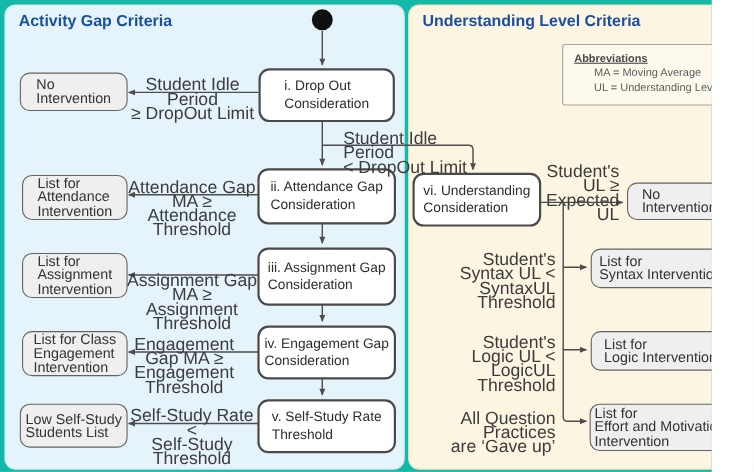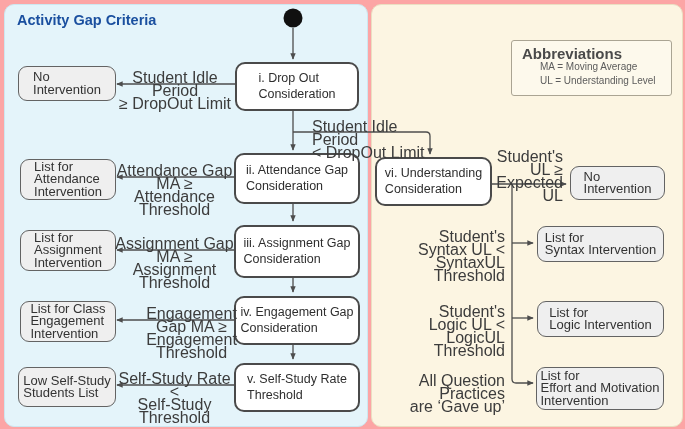--- a/index.html
+++ b/index.html
@@ -1,47 +1,48 @@
 <!DOCTYPE html>
 <html><head>
 <meta charset="utf-8">
 <style>
   html,body{margin:0;padding:0;background:#ffffff;}
-  .stage{position:relative;width:685px;height:429px;background:#fca5a5;
-         font-family:"Liberation Sans","DejaVu Sans",sans-serif;overflow:hidden;}
+  .stage{position:relative;width:632px;height:429px;background:#14b8a6;
+         font-family:"Liberation Sans","DejaVu Sans",sans-serif;overflow:hidden;padding-left:15px;}
   .panel{position:absolute;border-radius:10px;border:1px solid;}
   .panel.left{left:4px;top:4px;width:362px;height:421px;background:#e4f4fa;border-color:#cde7f0;}
   .panel.right{left:371px;top:4px;width:310px;height:421px;background:#fcf5e2;border-color:#eadfc2;}
   .panel-title{position:absolute;font-size:14.5px;font-weight:bold;color:#1a4f9f;white-space:nowrap;}
   svg.wires{position:absolute;left:0;top:0;z-index:2;}
   .proc{position:absolute;z-index:3;background:#ffffff;border:2px solid #4a4a4a;border-radius:10px;
         display:flex;align-items:center;justify-content:center;text-align:left;
         font-size:12.5px;line-height:15.5px;color:#2e2e2e;white-space:pre-line;}
   .res{position:absolute;z-index:3;background:#efefef;border:1.4px solid #636363;border-radius:9px;
        display:flex;align-items:center;justify-content:center;text-align:left;
        font-size:13px;line-height:12.5px;color:#333333;white-space:pre-line;}
   .lbl{position:absolute;z-index:3;font-size:16px;line-height:13px;color:#3c3c3c;
        white-space:pre-line;text-align:center;}
   .lbl.al{text-align:left;}
   .lbl.ar{text-align:right;}
   .abbr-box{position:absolute;z-index:3;left:511px;top:40px;width:161px;height:56px;
             background:#fdf9ec;border:1px solid #aaa493;border-radius:3px;box-sizing:border-box;
             padding:6px 8px 0 10px;}
-  .abbr-title{font-size:15px;font-weight:bold;color:#4a4a4a;line-height:13px;}
+  .abbr-title{font-size:10px;font-weight:bold;color:#4a4a4a;line-height:13px;text-decoration:underline;}
   .abbr-items{font-size:10px;color:#5c5c5c;line-height:13.5px;white-space:pre-line;margin-left:18px;}
 </style>
 </head>
 <body>
 
 <div class="stage">
 
   <div class="panel left"></div>
   <div class="panel right"></div>
 
   <div class="panel-title" style="left:17px;top:12px">Activity Gap Criteria</div>
+  <div class="panel-title" style="left:384px;top:12px">Understanding Level Criteria</div>
 
   <svg class="wires" width="685" height="429" viewBox="0 0 685 429">
     <defs>
       <marker id="ah" markerWidth="8" markerHeight="7" refX="6.2" refY="3" orient="auto" markerUnits="userSpaceOnUse">
         <path d="M0.5,0.3 L7,3 L0.5,5.7 z" fill="#4d4d4d"></path>
       </marker>
     </defs>
     <g stroke="#4d4d4d" stroke-width="1.3" fill="none">
       <circle cx="293" cy="18" r="9.5" fill="#101010" stroke="none"></circle>
       <line x1="293" y1="28" x2="293" y2="59" marker-end="url(#ah)"></line>
@@ -98,23 +99,23 @@
   <div class="res" style="left:536px;top:367px;width:126px;height:41px">List for
 Effort and Motivation
 Intervention</div>
 
   <div class="lbl" style="left:116px;top:71px;width:118px">Student Idle Period
 ≥ DropOut Limit</div>
   <div class="lbl al" style="left:312px;top:120px;width:120px">Student Idle Period
 &lt; DropOut Limit</div>
   <div class="lbl" style="left:115px;top:164px;width:119px">Attendance Gap MA ≥
 Attendance Threshold</div>
-  <div class="lbl" style="left:115px;top:237px;width:119px">Assignment Gap MA ≥
+  <div class="lbl" style="left:115px;top:249px;width:119px">Assignment Gap MA ≥
 Assignment Threshold</div>
-  <div class="lbl" style="left:132px;top:307px;width:119px">Engagement Gap MA ≥
+  <div class="lbl" style="left:108px;top:307px;width:119px">Engagement Gap MA ≥
 Engagement Threshold</div>
   <div class="lbl" style="left:115px;top:372px;width:119px">Self-Study Rate &lt;
 Self-Study Threshold</div>
   <div class="lbl ar" style="left:405px;top:230px;width:100px">Student's Syntax UL &lt;
 SyntaxUL Threshold</div>
   <div class="lbl ar" style="left:480px;top:150px;width:83px">Student's UL ≥
 Expected UL</div>
   <div class="lbl ar" style="left:398px;top:374px;width:107px">All Question Practices
 are ‘Gave up’</div>
   <div class="lbl ar" style="left:405px;top:305px;width:100px">Student's Logic UL &lt;

